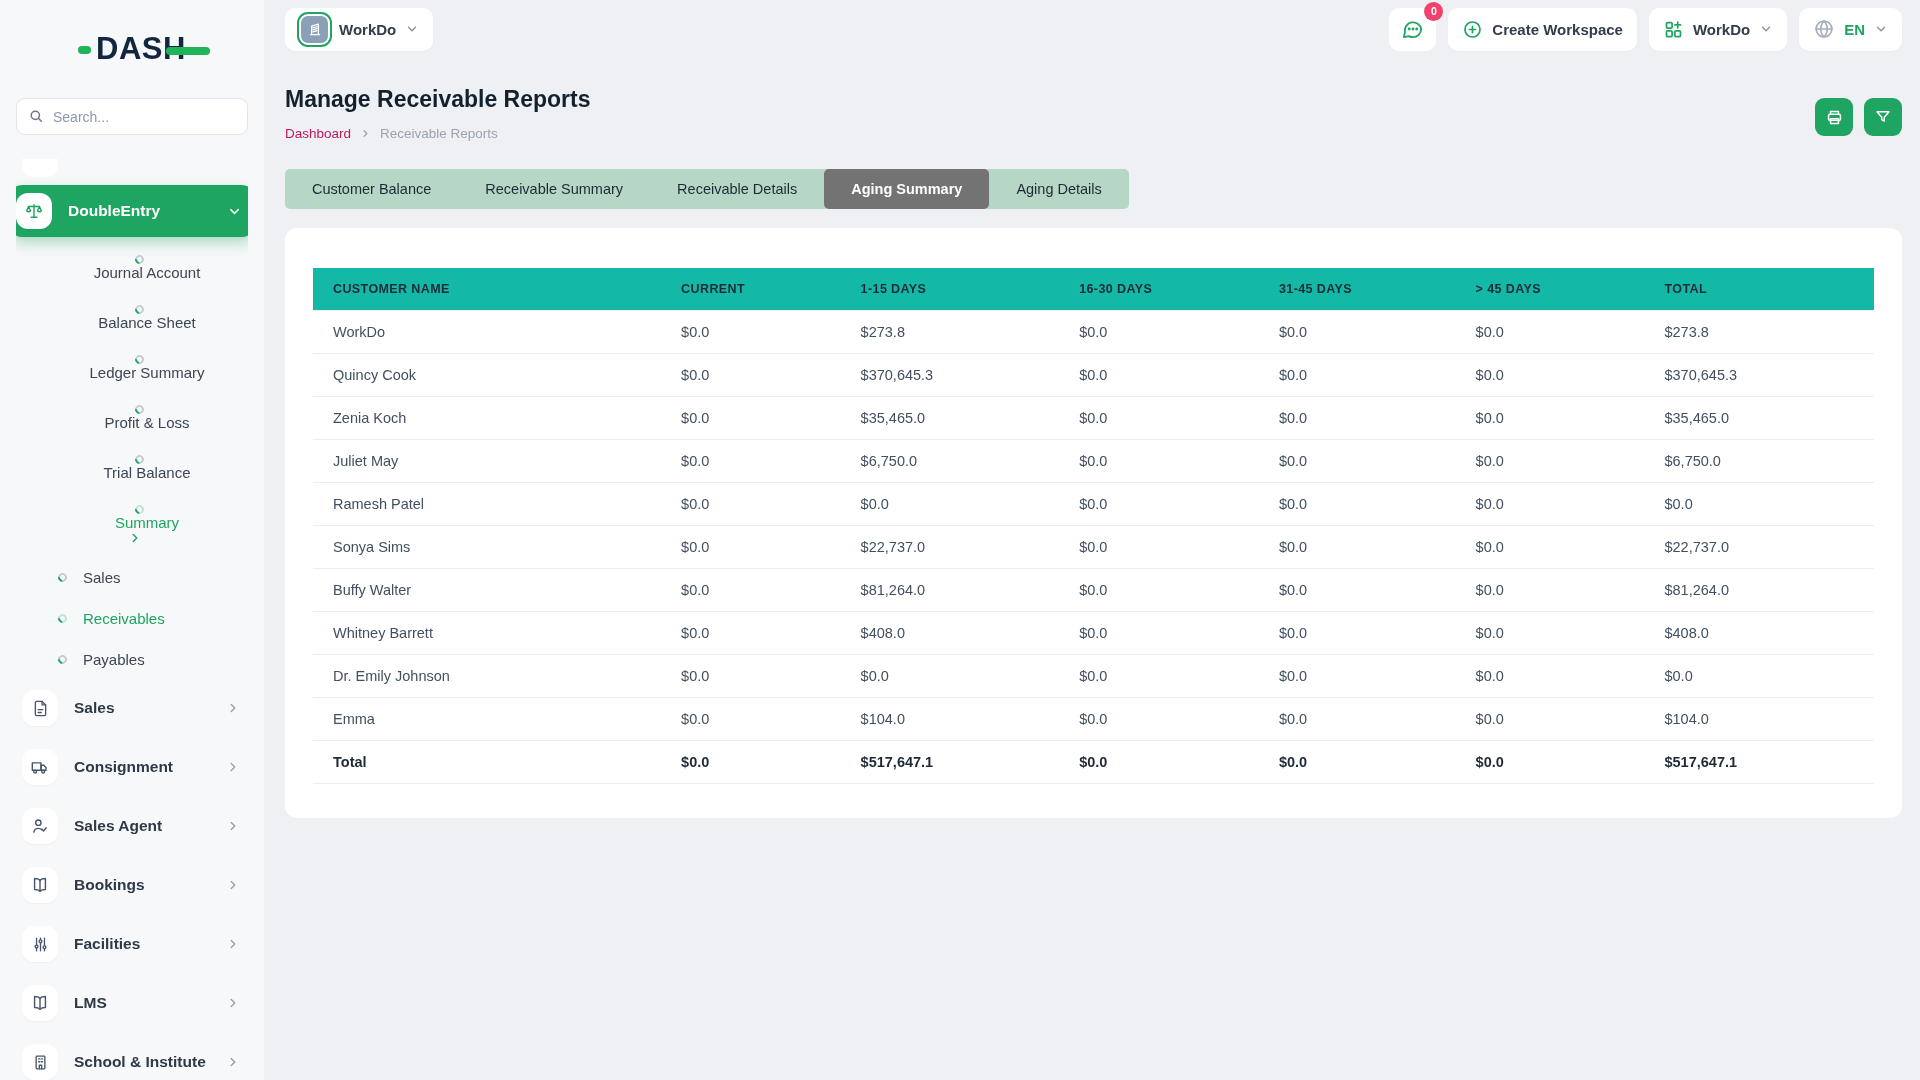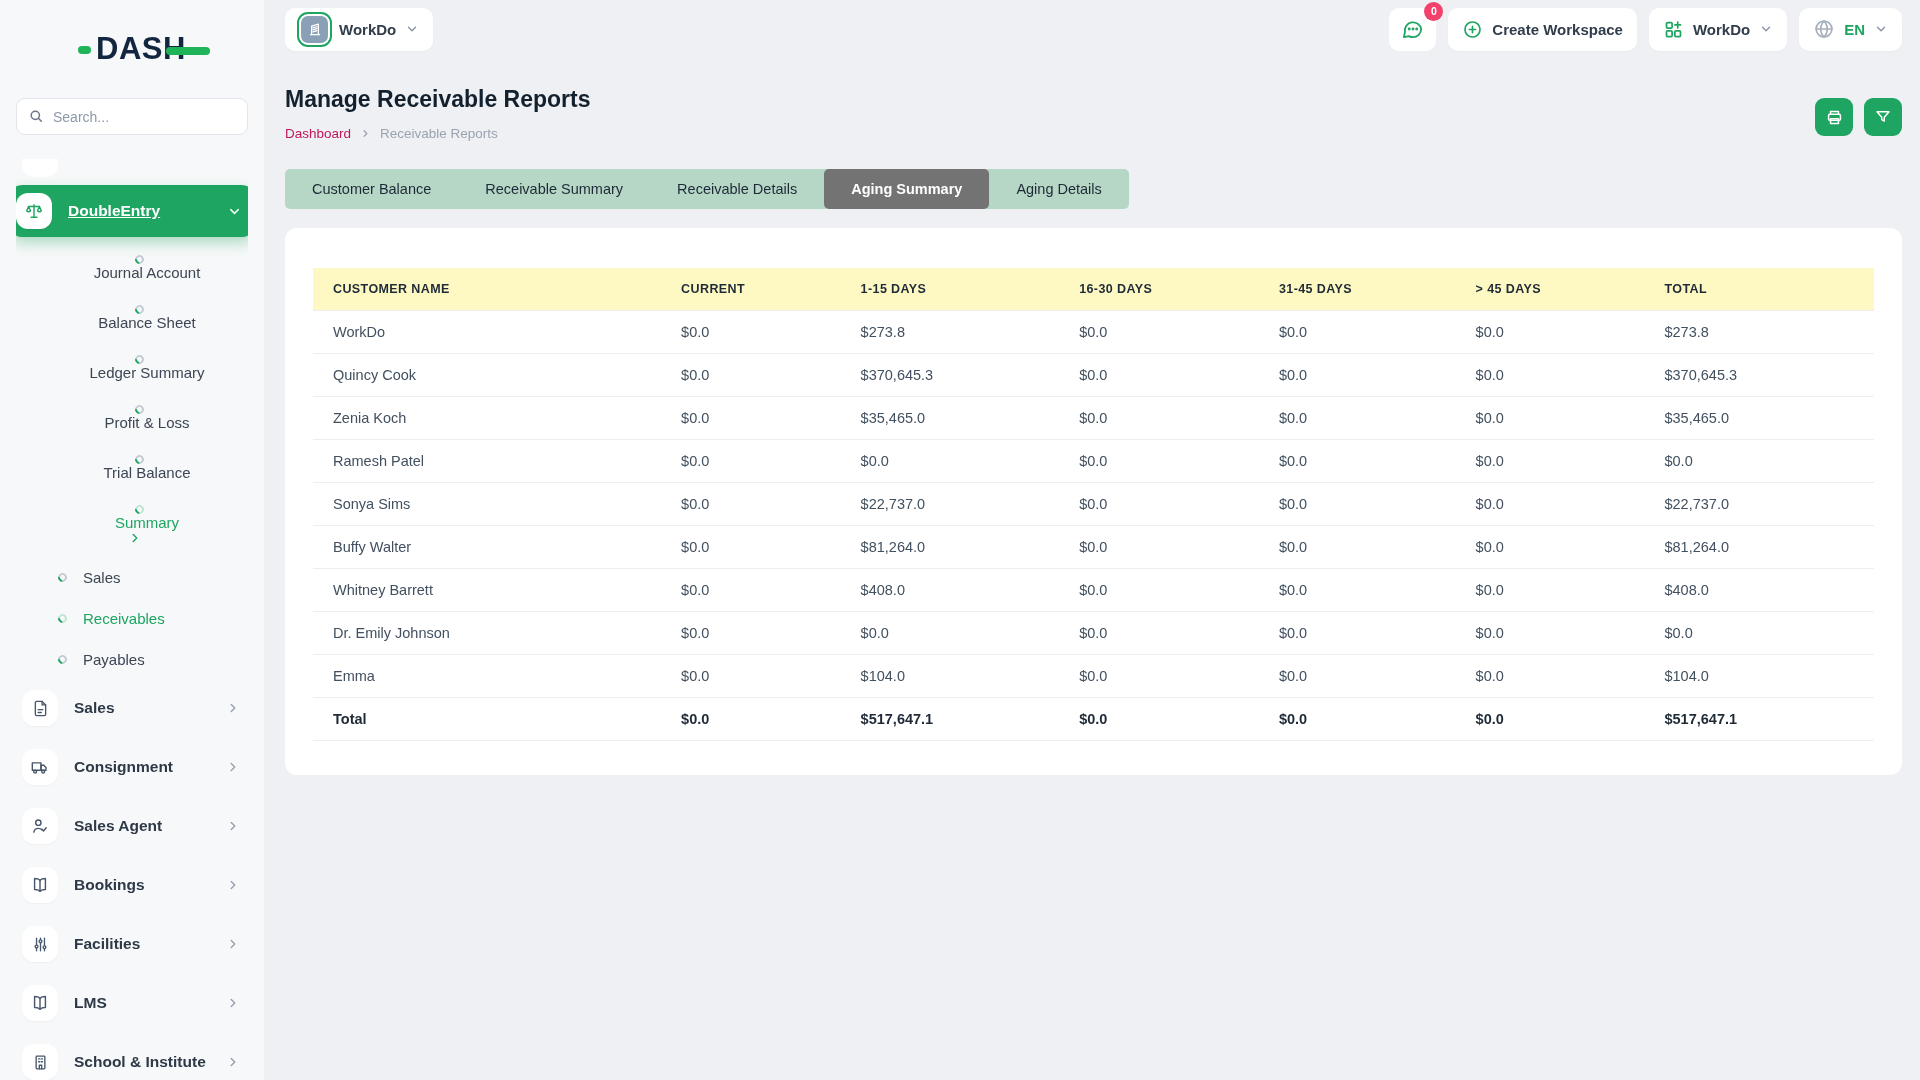--- a/index.html
+++ b/index.html
@@ -30,21 +30,21 @@
 
   .item { display:flex; align-items:center; cursor:pointer; }
   .iconbox { width:36px; height:36px; background:#fff; border-radius:12px; display:flex; align-items:center; justify-content:center; color:#47566b; box-shadow:0 1px 2px rgba(20,30,50,.04); }
   .item .label { margin-left:16px; font-size:15.5px; font-weight:600; color:#2e3947; flex:1; }
   .item .chev { color:#93a0ae; margin-right:8px; }
 
   .item.group { padding:10px 0 10px 6px; margin-bottom:3px; }
 
   .item.group-active { background:#1ea561; border-radius:12px; padding:8px 10px 8px 6px; margin:0 -6px 6px -6px; box-shadow:0 6px 14px rgba(30,165,97,.35); }
   .item.group-active .iconbox { color:#1ea561; }
-  .item.group-active .label { color:#fff;text-decoration:underline; }
+  .item.group-active .label { color:#fff; }
   .item.group-active .chev { color:#e9fff4; margin-right:2px; }
 
   .item.sub { padding:12px 0 12px 14px;flex-direction:column; }
   .item.subsub { padding:12px 0 12px 42px; }
   .bullet { width:9px; height:9px; border-radius:50%; border:2px solid #c2cbd4; border-left-color:#1ea561; transform:rotate(-40deg); }
   .item.sub .label, .item.subsub .label { margin-left:16px; font-size:15px; font-weight:500; color:#3c4654; }
   .item.sub.active .label, .item.subsub.active .label { color:#1ea561; }
   .item.sub.active .bullet, .item.subsub.active .bullet { border-color:#bfe5d2; border-left-color:#1ea561; }
   .item.sub .chev { color:#1ea561; }
 
@@ -71,21 +71,21 @@
   .breadcrumb .bc-current { color:#9aa3af; }
   .head-actions { display:flex; gap:11px; margin-top:12px; }
   .sq-btn { width:38px; height:38px; border-radius:9px; background:#1ea561; border:none; display:flex; align-items:center; justify-content:center; color:#fff; cursor:pointer; }
 
   .tabs { margin-top:28px; display:inline-flex; align-self:flex-start; background:#b6d6c6; border-radius:5px; overflow:hidden; }
   .tab { border:none; background:transparent; height:40px; padding:0 27px; font-size:14.5px; font-weight:500; color:#1d2a36; cursor:pointer; font-family:"Liberation Sans","DejaVu Sans",sans-serif; }
   .tab.active { background:#737373; color:#fff; border-radius:5px; font-weight:600;text-align:right; }
 
   .card { margin-top:19px; background:#fff; border-radius:12px; padding:40px 28px 34px 28px; }
   table { width:100%; border-collapse:collapse; table-layout:fixed; }
-  thead th { background:#fef9c3; text-align:left; font-size:12.5px; font-weight:700; letter-spacing:.4px; color:#1f2a37; padding:14px 20px; text-transform:uppercase; white-space:nowrap; }
+  thead th { background:#14b8a6; text-align:left; font-size:12.5px; font-weight:700; letter-spacing:.4px; color:#1f2a37; padding:14px 20px; text-transform:uppercase; white-space:nowrap; }
   tbody td { font-size:14.5px; color:#42505f; padding:13px 20px; border-top:1px solid #eceef1; white-space:nowrap; }
   tbody tr.total-row td { font-weight:700; color:#1f2a37; border-bottom:1px solid #eceef1; }
 </style>
 </head>
 <body>
 
 <aside class="sidebar">
   <div class="logo">
     <span class="dot"></span>
     <span class="word"><span>DASH</span><span class="hbar"></span></span>
@@ -433,20 +433,29 @@
           <tr>
             <td>Zenia Koch</td>
             <td>$0.0</td>
             <td>$35,465.0</td>
             <td>$0.0</td>
             <td>$0.0</td>
             <td>$0.0</td>
             <td>$35,465.0</td>
           </tr>
           <tr>
+            <td>Juliet May</td>
+            <td>$0.0</td>
+            <td>$6,750.0</td>
+            <td>$0.0</td>
+            <td>$0.0</td>
+            <td>$0.0</td>
+            <td>$6,750.0</td>
+          </tr>
+          <tr>
             <td>Ramesh Patel</td>
             <td>$0.0</td>
             <td>$0.0</td>
             <td>$0.0</td>
             <td>$0.0</td>
             <td>$0.0</td>
             <td>$0.0</td>
           </tr>
           <tr>
             <td>Sonya Sims</td>

